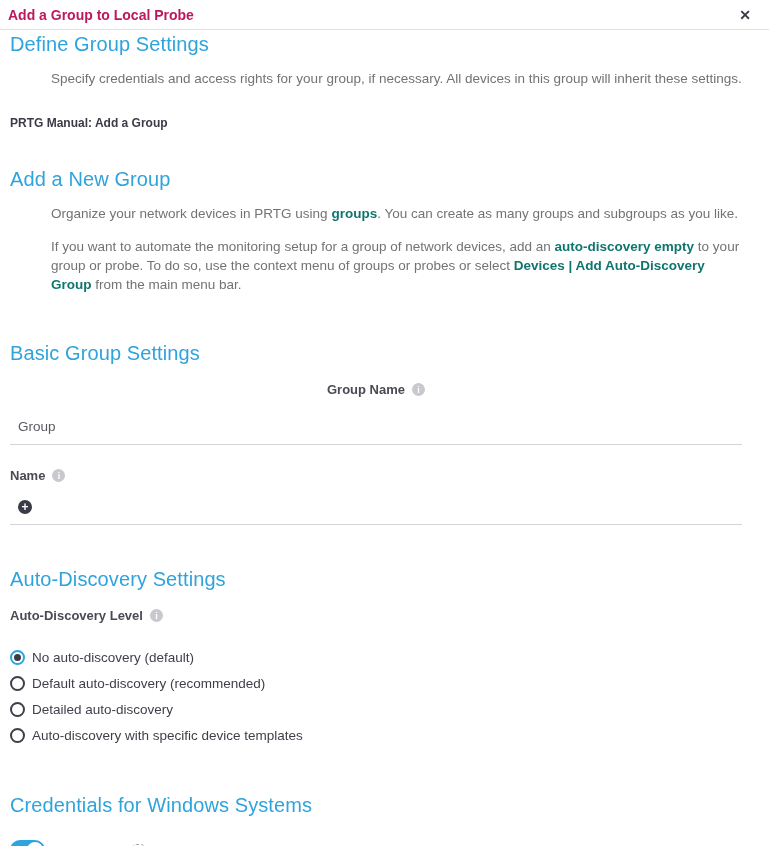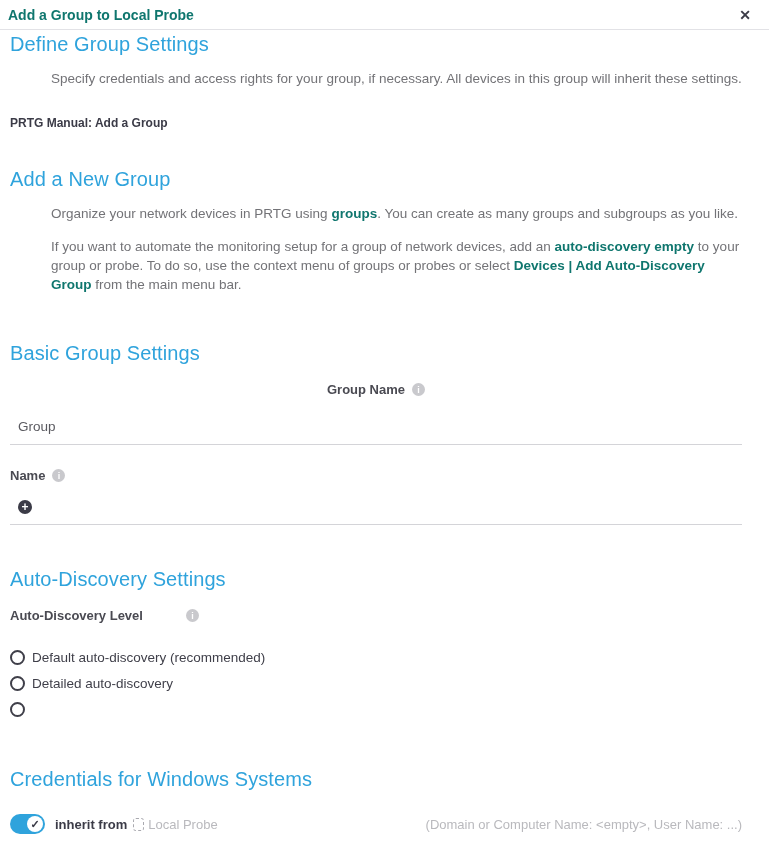--- a/index.html
+++ b/index.html
@@ -21,21 +21,21 @@
   .dlg-header {
     height: 30px;
     display: flex;
     align-items: center;
     padding: 0 14px 0 8px;
     border-bottom: 1px solid #e2e2e6;
   }
   .dlg-title {
     font-size: 14px;
     font-weight: 700;
-    color: #0f766e;
+    color: #be185d;
   }
   .close-btn {
     margin-left: auto;
     font-size: 14px;
     font-weight: 700;
     color: #3b3b47;
     cursor: pointer;
     line-height: 1;
     padding: 2px 4px;
   }
@@ -77,21 +77,21 @@
   
   .field-label-row {
     display: flex;
     align-items: center;
     font-size: 13px;
     font-weight: 700;
     color: #4a4a52;
   }
   .lbl-groupname { margin-top: 17px; justify-content: center; }
   .lbl-tags      { margin-top: 23px; }
-  .lbl-adlevel   { margin-top: 17px; gap: 36px; }
+  .lbl-adlevel   { margin-top: 17px; }
   .info-icon {
     width: 13px; height: 13px;
     margin-left: 7px;
     border-radius: 50%;
     background: #c9c9cd;
     color: #ffffff;
     font-size: 9px;
     font-weight: 700;
     display: inline-flex;
     align-items: center;
@@ -251,36 +251,43 @@
     </div>
 
     <h2 class="section-heading h-autod">Auto-Discovery Settings</h2>
 
     <div class="field-label-row lbl-adlevel">
       <span>Auto-Discovery Level</span>
       <i class="info-icon">i</i>
     </div>
 
     <div class="radio-list">
+      <div class="radio-row selected">
+        <span class="radio-circle">
+            <span class="radio-dot"></span>
+          </span>
+        <span class="radio-label">No auto-discovery (default)</span>
+      </div>
       <div class="radio-row">
         <span class="radio-circle">
             <span class="radio-dot"></span>
           </span>
         <span class="radio-label">Default auto-discovery (recommended)</span>
       </div>
       <div class="radio-row">
         <span class="radio-circle">
             <span class="radio-dot"></span>
           </span>
         <span class="radio-label">Detailed auto-discovery</span>
       </div>
       <div class="radio-row">
         <span class="radio-circle">
             <span class="radio-dot"></span>
           </span>
+        <span class="radio-label">Auto-discovery with specific device templates</span>
       </div>
     </div>
 
     <h2 class="section-heading h-creds">Credentials for Windows Systems</h2>
 
     <div class="toggle-row">
       <span class="toggle">
         <span class="toggle-knob">✓</span>
       </span>
       <span class="inherit-label">inherit from</span>

